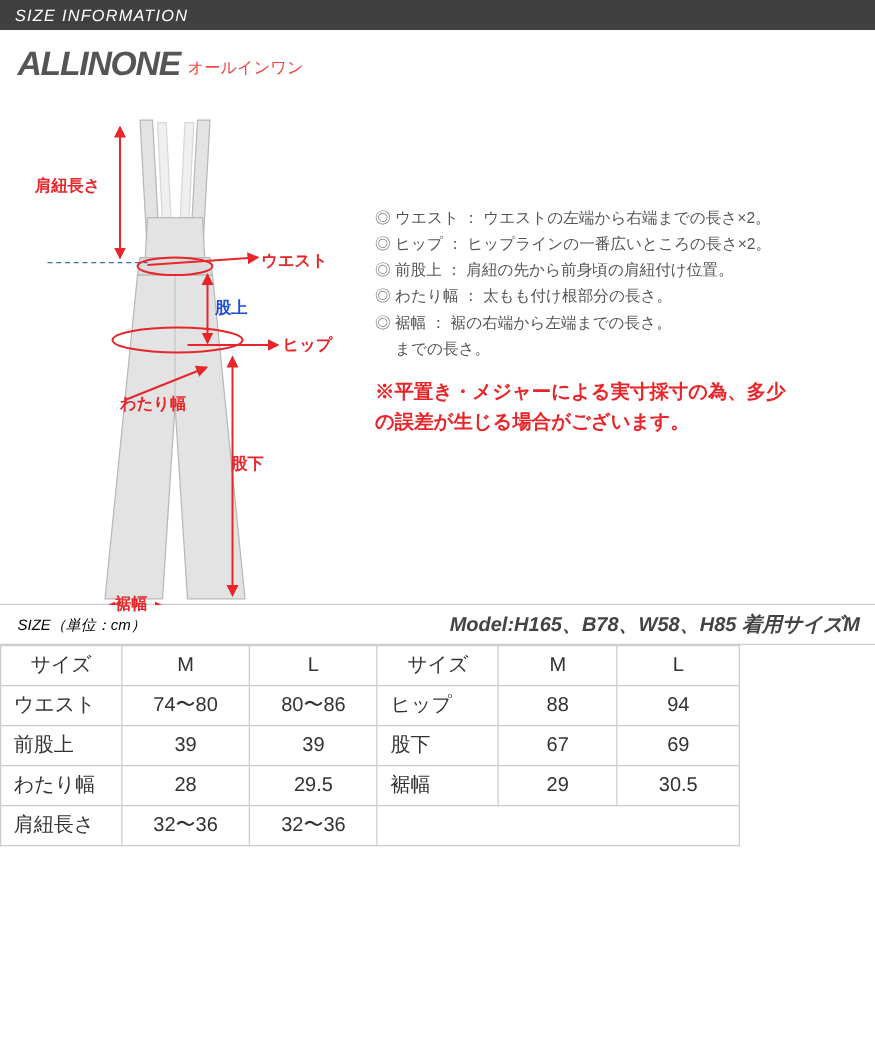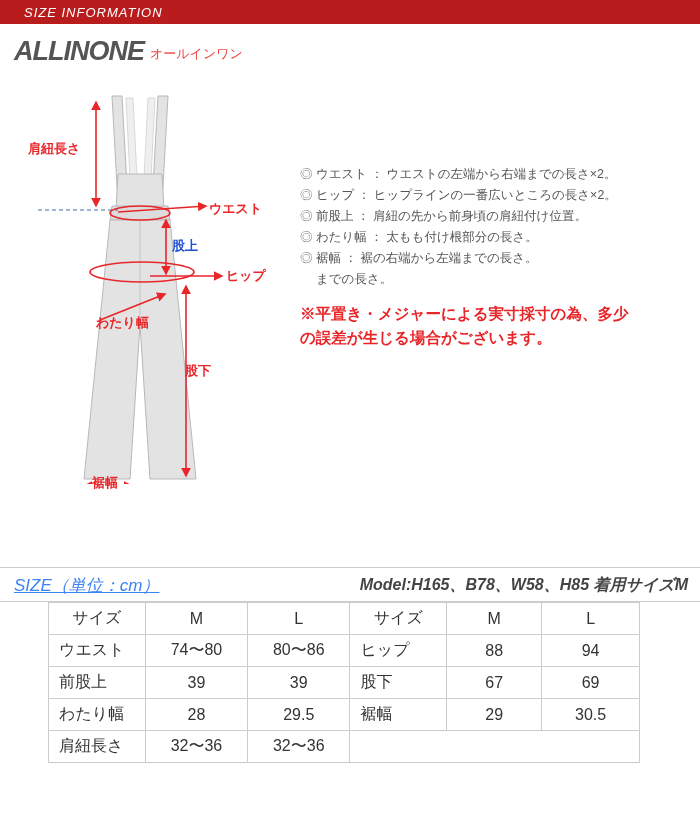--- a/index.html
+++ b/index.html
@@ -9,34 +9,34 @@
     font-family:"Liberation Sans", sans-serif;
     background:#ffffff;
     color:#333333;
     overflow:hidden;
   }
   .page { position:relative; width:700px; height:830px; }
 
   
   .header-bar {
     height:24px;
-    background:#b91c1c;
+    background:#404040;
     color:#ffffff;
     display:flex;
     align-items:center;
-    padding-left:24px;
+    padding-left:12px;
     font-style:italic;
     font-size:13px;
     letter-spacing:1px;
   }
 
   
   .illus {
     position:relative;
-    height:544px;
+    height:460px;
     border-bottom:1px solid #cccccc;
   }
   .brand {
     position:absolute; left:14px; top:12px;
     display:flex; align-items:flex-end; gap:6px;
   }
   .brand .logo {
     font-size:27px; font-weight:bold; font-style:italic;
     color:#555555; letter-spacing:-1px;
   }
@@ -66,25 +66,25 @@
     line-height:24px;
     letter-spacing:0px;
   }
 
   
   .size-title-row {
     display:flex; align-items:center; justify-content:space-between;
     padding:6px 12px 4px 14px;
     border-bottom:1px solid #cccccc;
   }
-  .size-title-row .left { font-size:17px; color:#3b82f6; font-style:italic;text-decoration:underline; }
+  .size-title-row .left { font-size:12px; color:#000000; font-style:italic; }
   .size-title-row .right { font-size:16px; color:#444444; font-style:italic; font-weight:bold;}
 
   
-  table { border-collapse:collapse; width:592px;margin-left:48px; }
+  table { border-collapse:collapse; width:592px; }
   td, th {
     border:1px solid #cccccc;
     text-align:center;
     font-size:16px;
     color:#333333;
     font-weight:normal;
     height:32px;
     padding:0;
   }
   .hdr td { color:#333333; }

